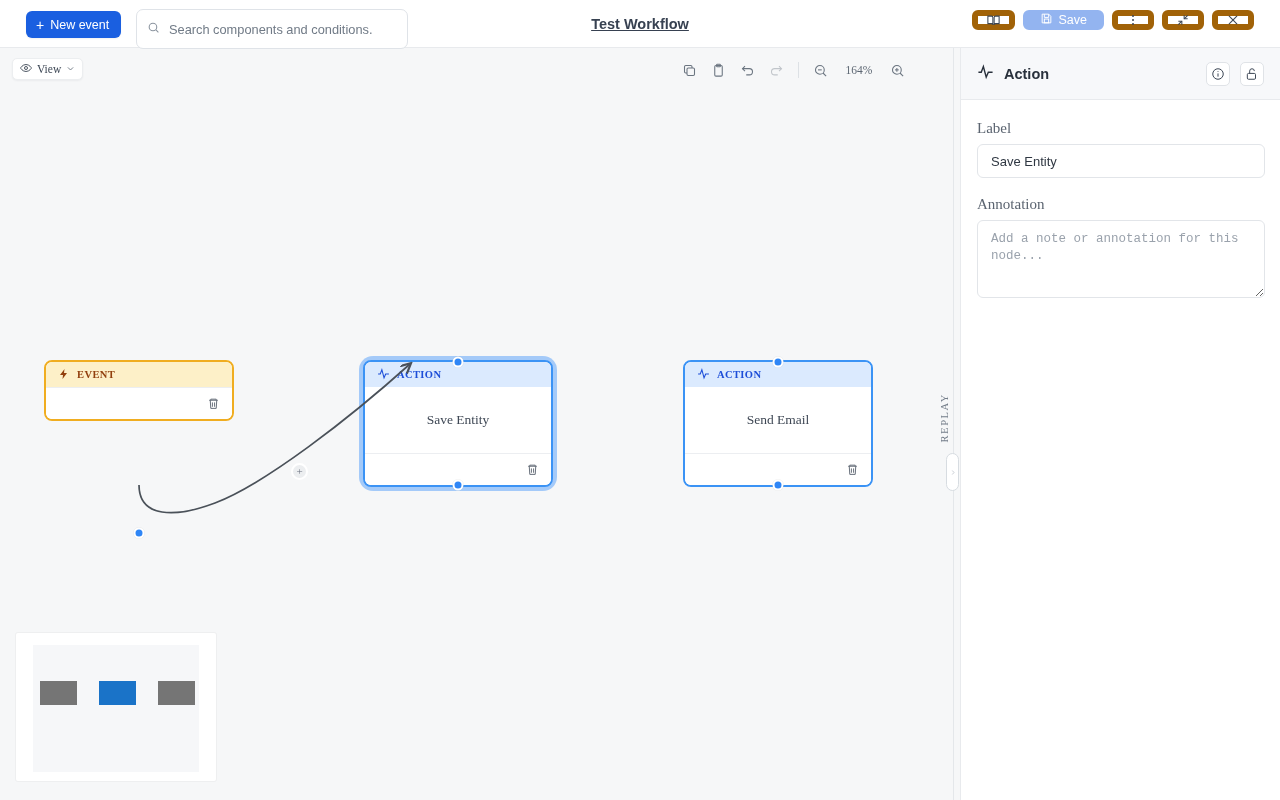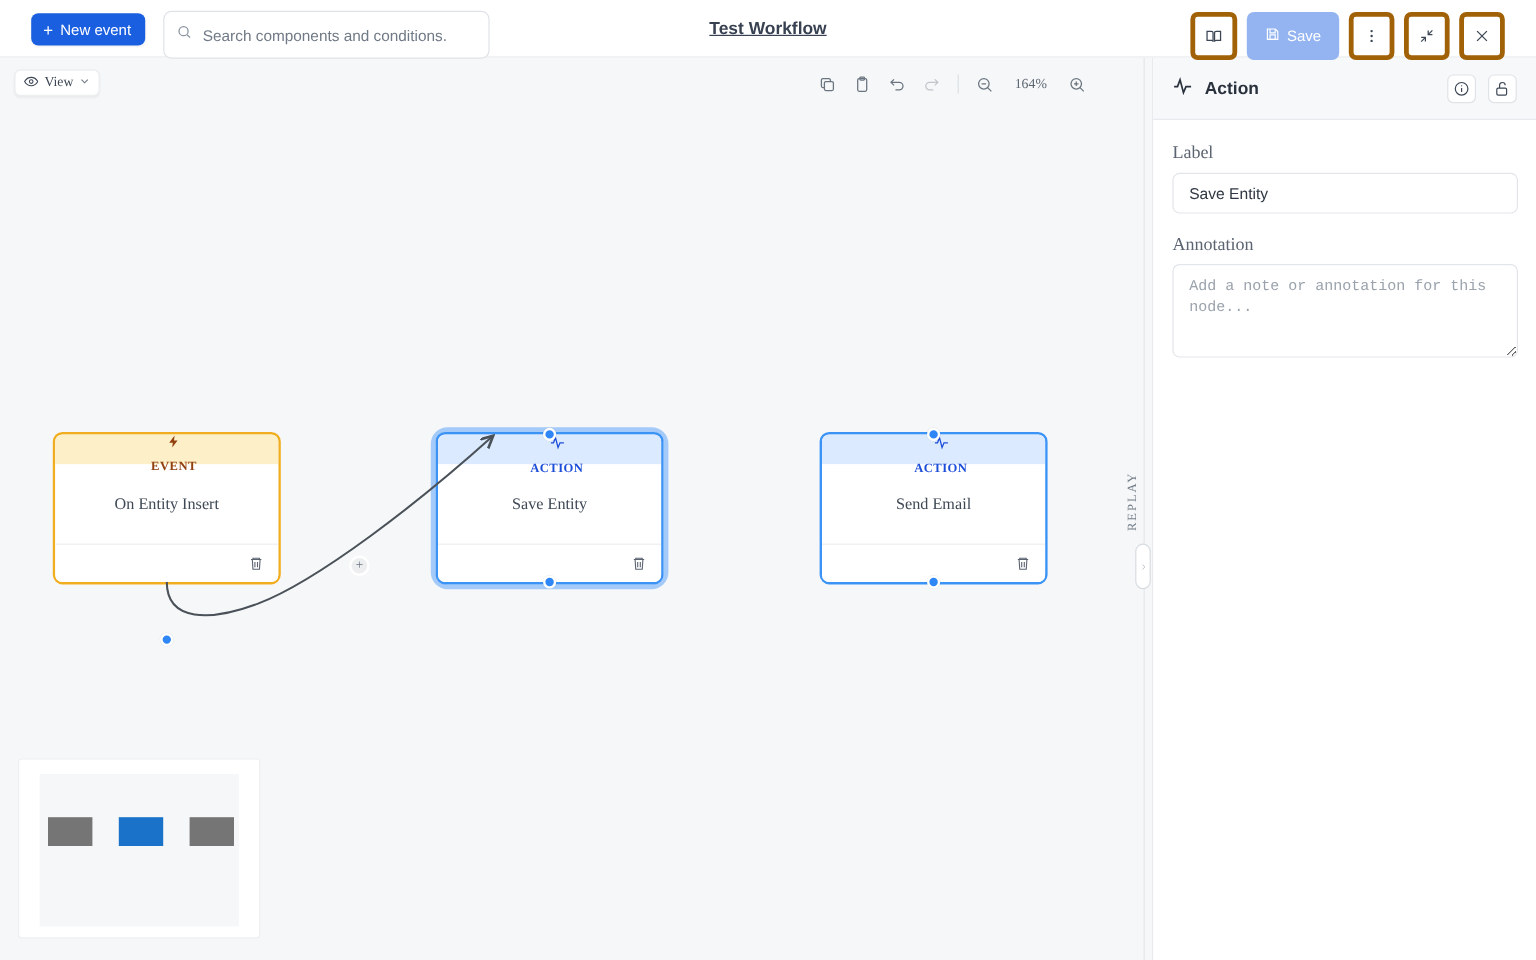--- a/index.html
+++ b/index.html
@@ -36,22 +36,22 @@
   .search-box .ph { color: #707a86; font-size: 12.8px; }
 
   .win-title {
     position: absolute; left: 0; top: 0; width: 1280px; height: 48px;
     display: flex; align-items: center; justify-content: center;
     font-size: 14.5px; font-weight: bold; color: #374151; pointer-events: none; text-decoration: underline;
   }
 
   .top-actions { position: absolute; right: 26px; top: 10px; display: flex; align-items: center; gap: 8px; }
   .tb {
-    height: 40px; min-width: 32px; padding: 0 8px;
-    border: 4px solid #a16207; border-radius: 6px; background: #fff;
+    height: 20px; min-width: 32px; padding: 0 8px;
+    border: 6px solid #a16207; border-radius: 6px; background: #fff;
     display: flex; align-items: center; justify-content: center; gap: 6px;
     cursor: pointer; color: #3c4654;
   }
   .tb.save {
     background: #93b4f0; border-color: #93b4f0; color: #ffffff;
     padding: 0 11px; font-size: 12.5px;
   }
 
   
   .canvas {
@@ -77,21 +77,21 @@
 
   
   .node {
     position: absolute; width: 190px; border-radius: 8px;
     background: #ffffff; overflow: visible;
     font-size: 13px;
   }
   .node .inner { border-radius: 8px; overflow: hidden; background:#fff; border: 2px solid transparent; }
   .node-head {
     height: 25px; display: flex; align-items: center; gap: 7px;
-    padding: 0 0 0 12px; font-size: 10.5px; font-weight: bold; letter-spacing: .4px; flex-direction: column;
+    padding: 0 0 0 12px; font-size: 10.5px; font-weight: bold; letter-spacing: .4px;
   }
   .node-body {
     height: 66px; display: flex; align-items: center; justify-content: center;
     color: #3f4855; font-size: 13.5px; background: #fff;
   }
   .node-foot {
     height: 32px; border-top: 1px solid #eceef1; background: #fff;
     display: flex; align-items: center; justify-content: flex-end; padding-right: 12px;
   }
   .node-foot .trash { cursor: pointer; color: #5b6470; display: flex; }
@@ -318,21 +318,20 @@
     <div class="node event" style="left:44px; top:312px;">
       <div class="inner">
         <div class="node-head">
           <span>
             <svg width="12" height="12" viewBox="0 0 24 24" fill="#92400e">
               <path d="M13 2L4 14h6l-1 8 9-12h-6z"></path>
             </svg>
           </span>
           <span>EVENT</span>
         </div>
-        <div class="node-body">On Entity Insert</div>
         <div class="node-foot">
           <span class="trash">
             <svg width="13" height="13" viewBox="0 0 24 24" fill="none" stroke="#5b6470" stroke-width="1.7">
               <polyline points="4,6 20,6"></polyline>
                 <path d="M7 6V4h10v2"></path>
                 <path d="M6 6l1 15h10l1-15"></path>
               <line x1="10" y1="10" x2="10" y2="18"></line>
                 <line x1="14" y1="10" x2="14" y2="18"></line>
             </svg>
           </span>

